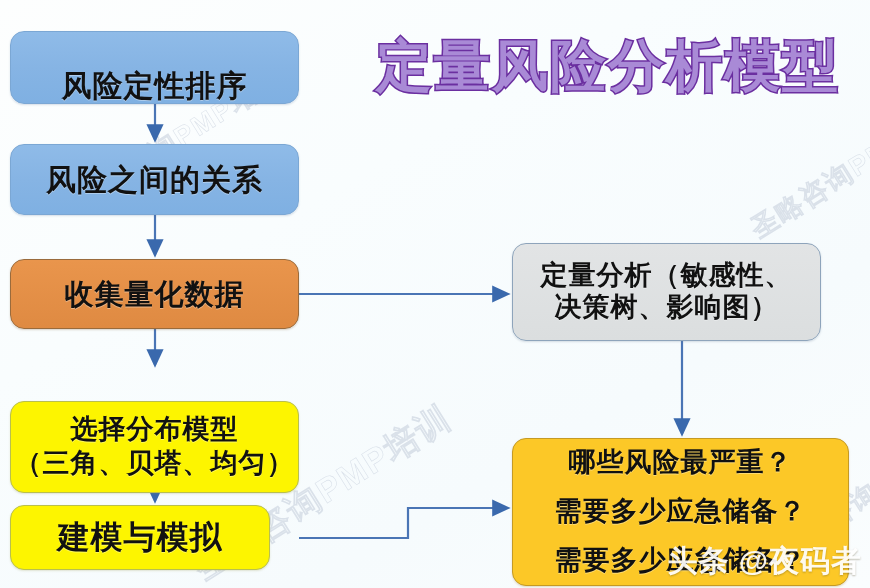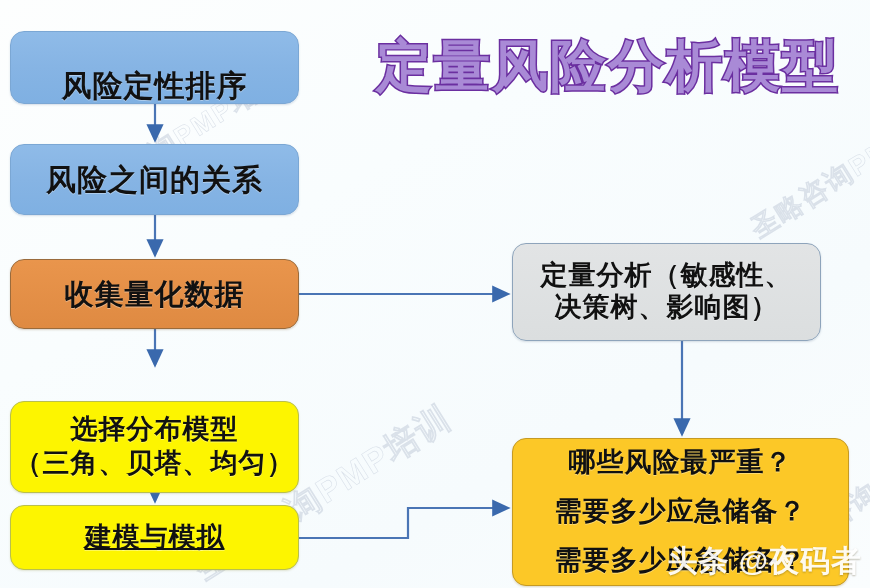--- a/index.html
+++ b/index.html
@@ -91,21 +91,21 @@
     background: #fcc827;
     border: 1px solid #c59a24;
     box-shadow: 0 1px 2px rgba(150,115,30,.25);
   }
 
   
   #box-qual   { left: 10px;  top: 31px;  width: 289px; height: 73px;  font-size: 30px; justify-content: flex-end; }
   #box-rel    { left: 10px;  top: 144px; width: 289px; height: 71px;  font-size: 30px; }
   #box-collect{ left: 10px;  top: 259px; width: 289px; height: 70px;  font-size: 29px; }
   #box-dist   { left: 10px;  top: 369px; width: 289px; height: 92px;  font-size: 27px; margin-top: 32px; }
-  #box-model  { left: 10px;  top: 505px; width: 289px; height: 65px;  font-size: 27px; text-decoration: underline; }
+  #box-model  { left: 10px;  top: 505px; width: 260px; height: 65px;  font-size: 32px; }
   #box-quant  { left: 512px; top: 243px; width: 309px; height: 98px;  font-size: 27px; }
   #box-q      { left: 512px; top: 438px; width: 337px; height: 148px; font-size: 27px; }
 
   #box-dist .ln + .ln { margin-top: 2px; text-align: right; }
   #box-q .ln + .ln { margin-top: 17px; }
 
   
   #title {
     position: absolute;
     left: 352px;

